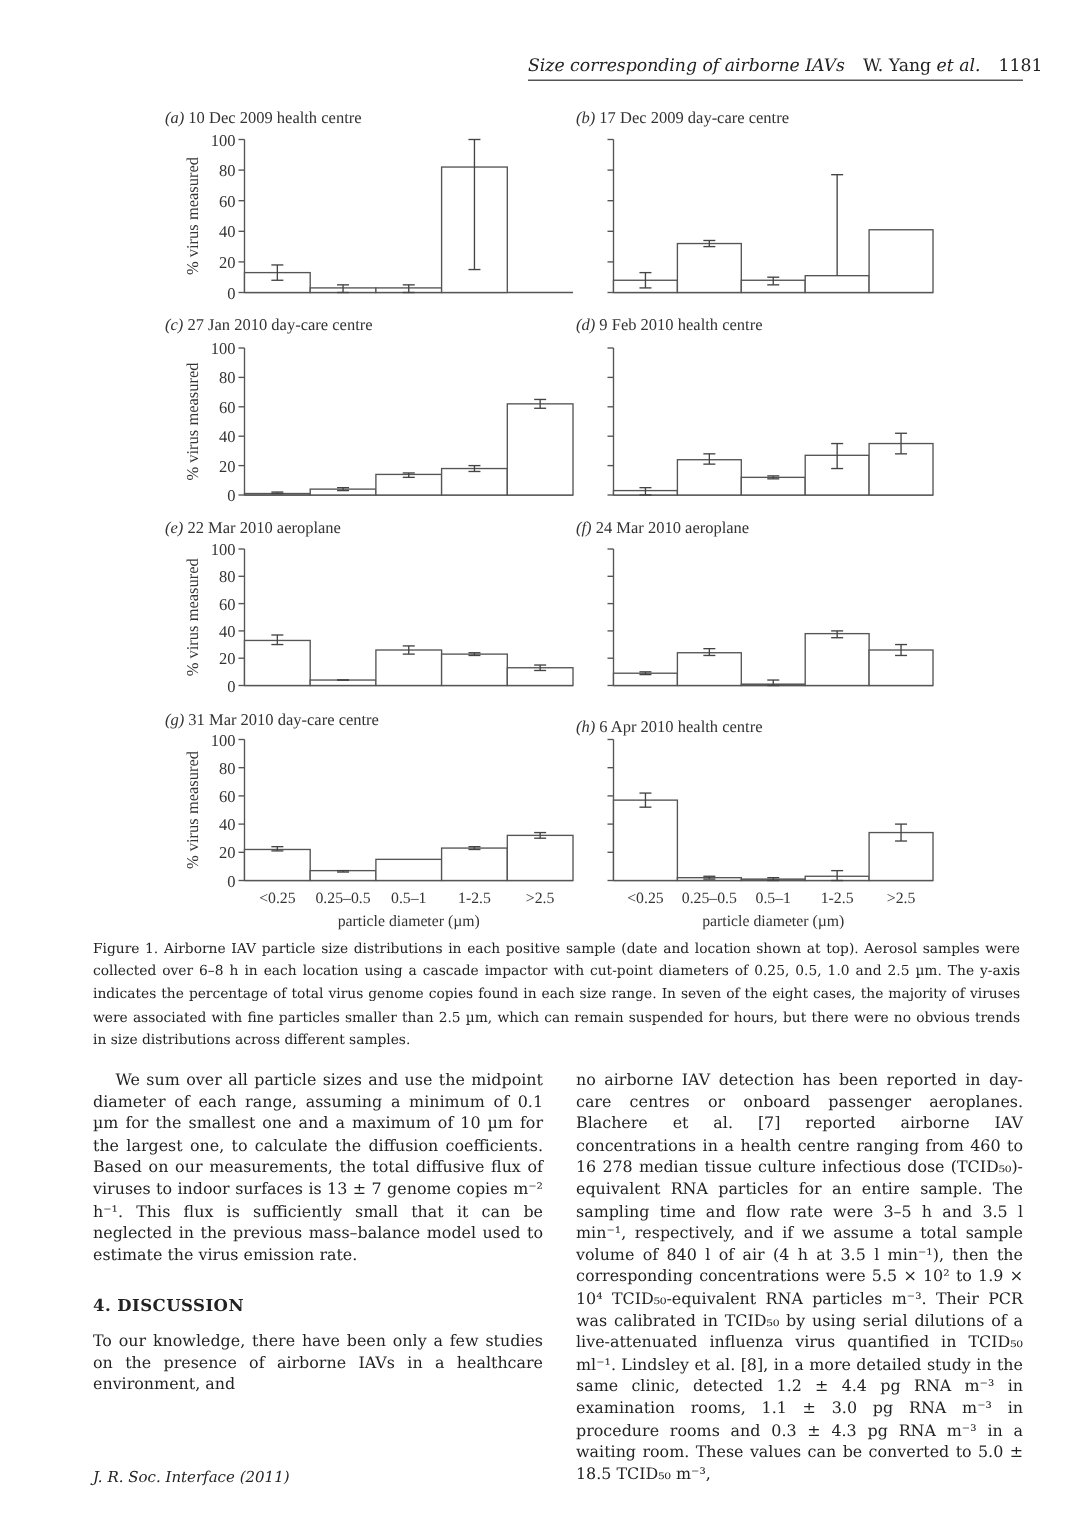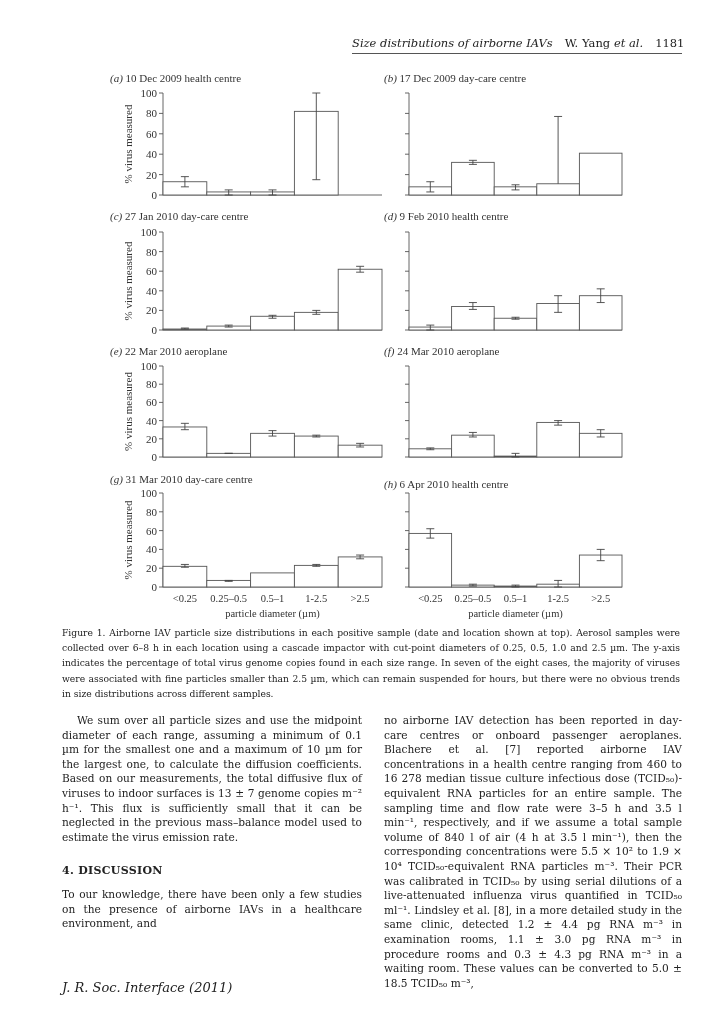--- a/index.html
+++ b/index.html
@@ -13,28 +13,28 @@
   .caption { position:absolute; left:62px; top:625px; width:618px; font-size:9.2px; line-height:15.2px;
              text-align:justify; color:#222; }
   .col { position:absolute; font-size:10.6px; line-height:14.6px; text-align:justify; color:#222; }
   .col p { margin:0; }
   .colL { left:62px; top:713px; width:300px; }
   .colR { left:384px; top:713px; width:298px; }
   .indent { text-indent:15px; }
   .sec { font-weight:bold; font-size:11px; margin-top:20px; letter-spacing:0.3px; }
   .subsec { font-style:italic; font-weight:bold; font-size:11px; margin-top:8px; line-height:15px; }
   .subsec .l2 { display:block; padding-left:26px; }
-  .footer { position:absolute; left:62px; top:980px; font-size:13px; font-style:italic;text-align:center; }
+  .footer { position:absolute; left:62px; top:980px; font-size:10px; font-style:italic;text-align:center; }
   svg text { font-family:"Liberation Serif", serif; fill:#333; }
 </style>
 </head>
 <body>
 
 <div class="header">
-  <span class="it">Size distributions of airborne IAVs</span><span class="sp"></span><span>W. Yang</span> <span class="it">et al.</span><span class="sp"></span><span>1181</span>
+  <span class="it">Size corresponding of airborne IAVs</span><span class="sp"></span><span>W. Yang</span> <span class="it">et al.</span><span class="sp"></span><span>1181</span>
 </div>
 
 <svg id="figure" width="724" height="620" xmlns="http://www.w3.org/2000/svg">
     <text x="110" y="82" font-size="11"><tspan font-style="italic">(a)   </tspan><tspan>  10 Dec 2009 health centre</tspan></text>
     <line x1="163" y1="93" x2="163" y2="195" stroke="#555" stroke-width="0.9"></line>
     <line x1="163" y1="195" x2="382" y2="195" stroke="#555" stroke-width="0.9"></line>
     <line x1="159" y1="195" x2="163" y2="195" stroke="#555" stroke-width="0.9"></line>
     <text x="157" y="199" font-size="11" text-anchor="end">0</text>
     <line x1="159" y1="174.6" x2="163" y2="174.6" stroke="#555" stroke-width="0.9"></line>
     <text x="157" y="178.6" font-size="11" text-anchor="end">20</text>

